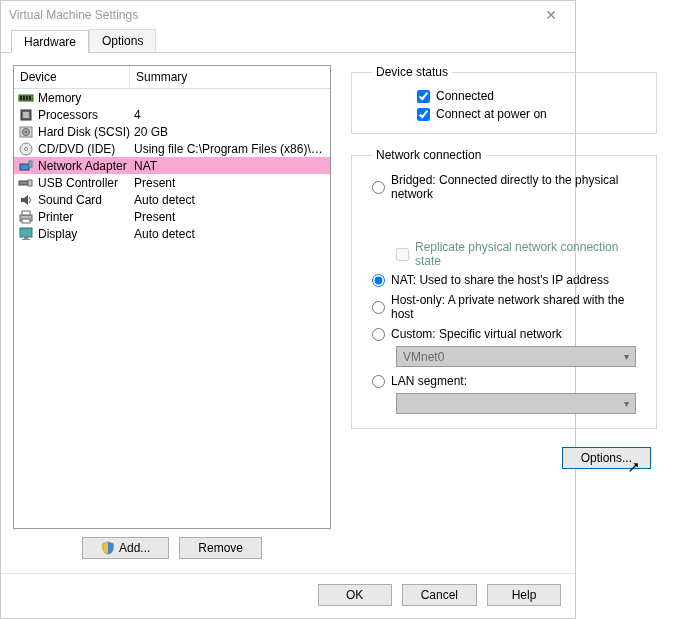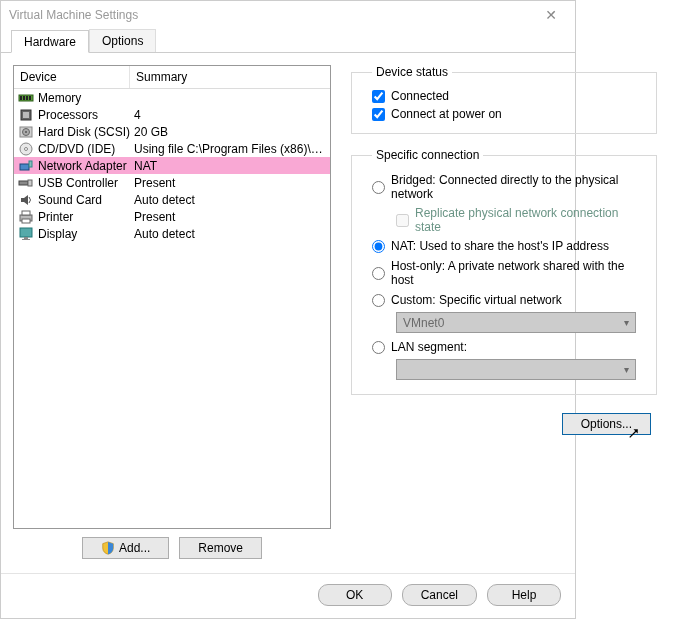--- a/index.html
+++ b/index.html
@@ -73,44 +73,44 @@
     background: #e8e8e8;
     padding: 3px 18px;
     font-size:12px;
     font-family:inherit;
     cursor:default;
     display:flex; align-items:center; gap:4px;
   }
   .right-panel { flex:1; display:flex; flex-direction:column; }
   fieldset { border:1px solid #d8d8d8; padding:8px 20px 10px; margin:0 0 14px 0;}
   legend { padding:0 4px; }
-  .chk-row { display:flex; align-items:center; gap:6px; padding:2px 0;}
+  .chk-row { display:flex; align-items:center; gap:6px; padding:2px 0;margin-left:45px;}
   .chk-row input[type=checkbox]{ width:13px; height:13px; margin:0;}
   .chk-row.disabled { color:#6b9586; }
-  .chk-row.indent { margin-left:24px; }
+  .chk-row.indent { margin-left:24px;margin-top:34px; }
   .radio-row { display:flex; align-items:center; gap:6px; padding:3px 0;}
   .radio-row input[type=radio]{ width:13px; height:13px; margin:0;}
   .select-fake {
     margin-left:24px; width:240px; height:21px;
     background:#ccc; border:1px solid #999;
     display:flex; align-items:center; justify-content:space-between;
     padding:0 6px; color:#6a6a6a; font-size:12px;
     margin-top:2px; margin-bottom:4px;
   }
   .select-fake.empty { color:transparent; }
   .select-fake .chev { color:#6a6a6a; font-size:10px;}
   .right-buttons { display:flex; justify-content:flex-end; gap:8px; margin-top:4px; padding-right:6px;}
   .footer {
     border-top: none;
     padding: 10px 14px 12px;
     display:flex; justify-content:flex-end; gap:10px;
     border-top:1px solid #e4e4e4;
     margin-top:2px;
   }
-  .btn.wide { min-width:74px; justify-content:center;border-radius:10px;}
+  .btn.wide { min-width:74px; justify-content:center;}
   .btn.highlight { border-color:#0a64a4; }
   .shield-icon { width:14px; height:14px; }
   svg { display:block; }
 </style>
 </head>
 <body>
 
 <div class="window">
   <div class="titlebar">
     <div class="title">Virtual Machine Settings</div>
@@ -250,21 +250,21 @@
           <input type="checkbox" checked="" style="">
           <span>Connected</span>
         </label>
         <label class="chk-row">
           <input type="checkbox" checked="" style="">
           <span>Connect at power on</span>
         </label>
       </fieldset>
 
       <fieldset>
-        <legend>Specific connection</legend>
+        <legend>Network connection</legend>
         <label class="radio-row">
           <input type="radio" name="nc" style="">
           <span>Bridged: Connected directly to the physical network</span>
         </label>
         <label class="chk-row disabled indent">
           <input type="checkbox" disabled="" style="">
           <span>Replicate physical network connection state</span>
         </label>
         <label class="radio-row">
           <input type="radio" name="nc" checked="" style="">

